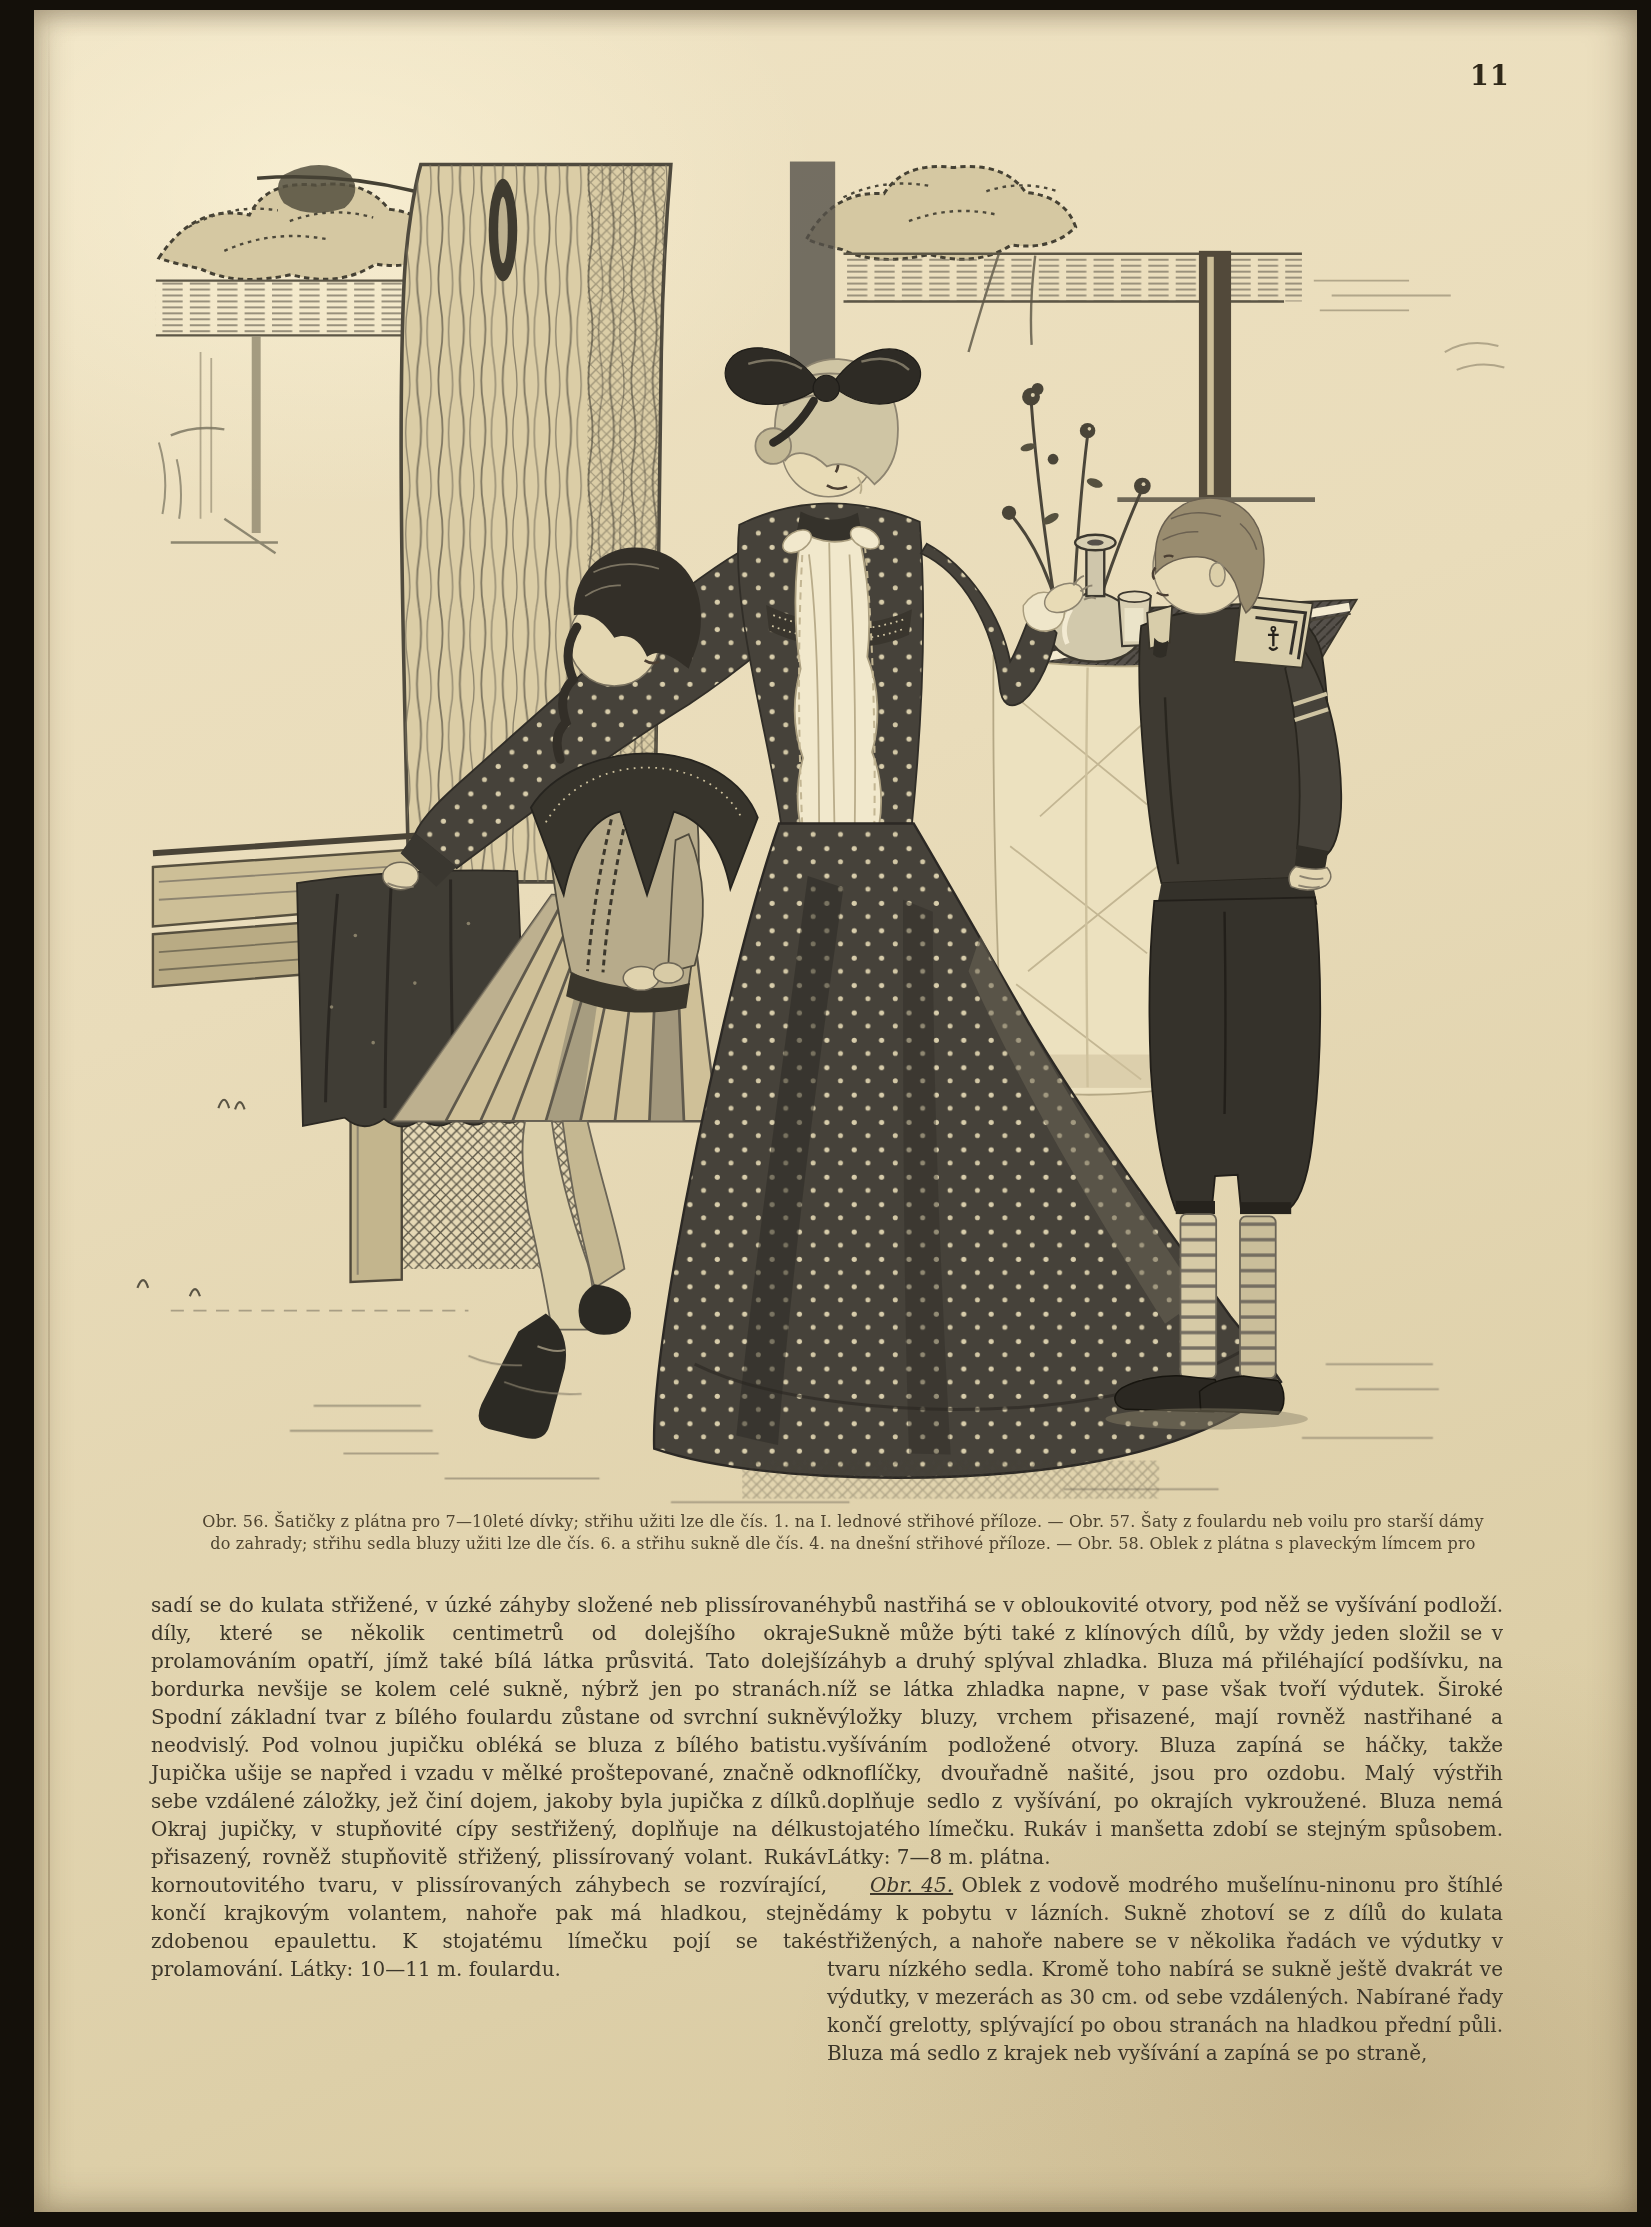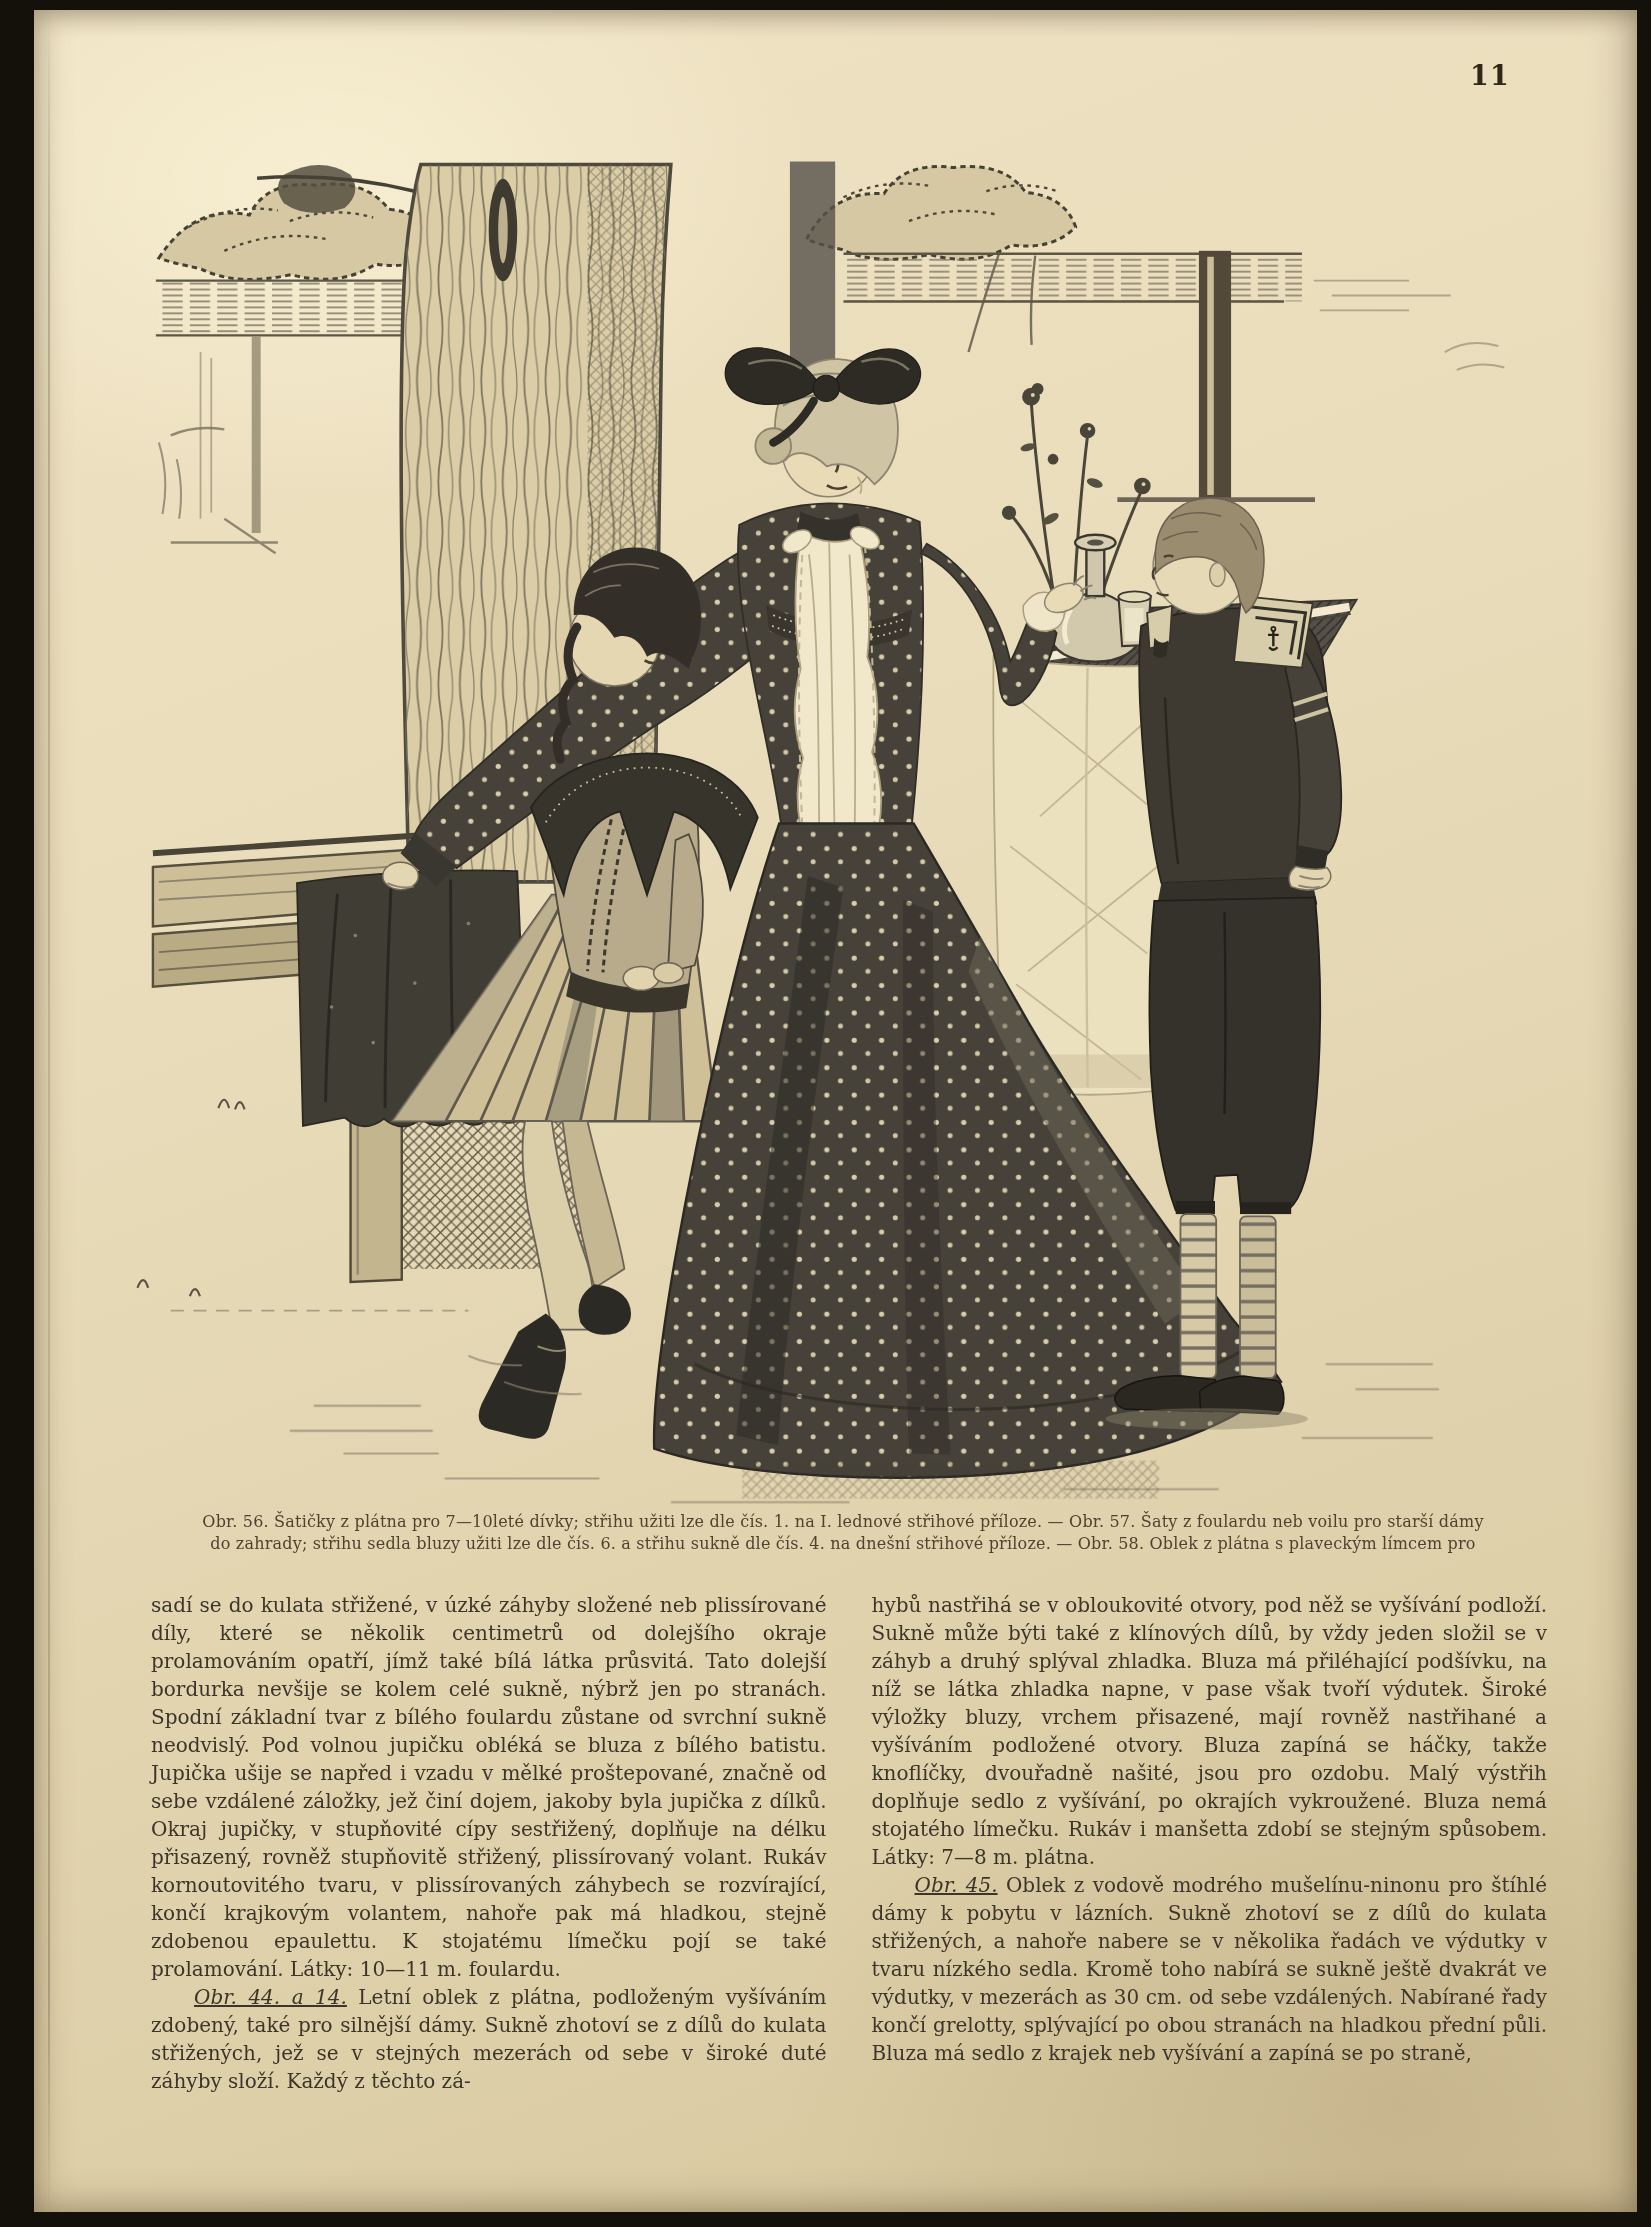--- a/index.html
+++ b/index.html
@@ -31,21 +31,21 @@
     position:absolute;left:101px;top:92px;width:1417px;height:1405px;
   }
   .caption{
     position:absolute;left:83px;top:1501px;width:1452px;
     text-align:center;color:#4e4330;
     font-size:16px;line-height:22px;font-weight:normal;letter-spacing:0.2px;
   }
   .caption .cap-line{white-space:nowrap;}
   .columns{
     position:absolute;left:117px;top:1581px;width:1396px;
-    display:flex;gap:45px;
+    display:flex;
   }
   .col{
     width:676px;
     font-size:20px;line-height:28px;color:#3c362a;
     text-align:justify;
   }
   .col p{margin:0;}
   .col p.indent{text-indent:43px;}
   .lead-italic{font-style:italic;text-decoration:underline;}
 </style>
@@ -339,23 +339,20 @@
   <div class="caption">
     <div class="cap-line">Obr. 56. Šatičky z plátna pro 7—10leté dívky; střihu užiti lze dle čís. 1. na I. lednové střihové příloze. — Obr. 57. Šaty z foulardu neb voilu pro starší dámy</div>
     <div class="cap-line">do zahrady; střihu sedla bluzy užiti lze dle čís. 6. a střihu sukně dle čís. 4. na dnešní střihové příloze. — Obr. 58. Oblek z plátna s plaveckým límcem pro</div>
   </div>
 
   <div class="columns">
     <div class="col">
       <p>
         <span>sadí se do kulata střižené, v úzké záhyby složené neb plissírované díly, které se několik centimetrů od dolejšího okraje prolamováním opatří, jímž také bílá látka průsvitá. Tato dolejší bordurka nevšije se kolem celé sukně, nýbrž jen po stranách. Spodní základní tvar z bílého foulardu zůstane od svrchní sukně neodvislý. Pod volnou jupičku obléká se bluza z bílého batistu. Jupička ušije se napřed i vzadu v mělké proštepované, značně od sebe vzdálené záložky, jež činí dojem, jakoby byla jupička z dílků. Okraj jupičky, v stupňovité cípy sestřižený, doplňuje na délku přisazený, rovněž stupňovitě střižený, plissírovaný volant. Rukáv kornoutovitého tvaru, v plissírovaných záhybech se rozvírající, končí krajkovým volantem, nahoře pak má hladkou, stejně zdobenou epaulettu. K stojatému límečku pojí se také prolamování. Látky: 10—11 m. foulardu.</span>
       </p>
-      <p class="indent">
-        <span class="lead-italic">Obr. 44. a 14.</span><span> Letní oblek z plátna, podloženým vyšíváním zdobený, také pro silnější dámy. Sukně zhotoví se z dílů do kulata střižených, jež se v stejných mezerách od sebe v široké duté záhyby složí.  Každý z těchto zá-</span>
-      </p>
     </div>
     <div class="col">
       <p>
         <span>hybů nastřihá se v obloukovité otvory, pod něž se vyšívání podloží.  Sukně může býti také z klínových dílů, by vždy jeden složil se v záhyb a druhý splýval zhladka.  Bluza má přiléhající podšívku, na níž se látka zhladka napne, v pase však tvoří výdutek.  Široké výložky bluzy, vrchem přisazené, mají rovněž nastřihané a vyšíváním podložené otvory. Bluza zapíná se háčky, takže knoflíčky, dvouřadně našité, jsou pro ozdobu.  Malý výstřih doplňuje sedlo z vyšívání, po okrajích vykroužené.  Bluza nemá stojatého límečku.  Rukáv i manšetta zdobí se stejným spůsobem. Látky: 7—8 m. plátna.</span>
       </p>
       <p class="indent">
         <span class="lead-italic">Obr. 45.</span><span> Oblek z vodově modrého mušelínu-ninonu pro štíhlé dámy k pobytu v lázních.  Sukně zhotoví se z dílů do kulata střižených, a nahoře nabere se v několika řadách ve výdutky v tvaru nízkého sedla.  Kromě toho nabírá se sukně ještě dvakrát ve výdutky, v mezerách as 30 cm. od sebe vzdálených.  Nabírané řady končí grelotty, splývající po obou stranách na hladkou přední půli.  Bluza má sedlo z krajek neb vyšívání a zapíná se po straně,</span>
       </p>
     </div>
   </div>

